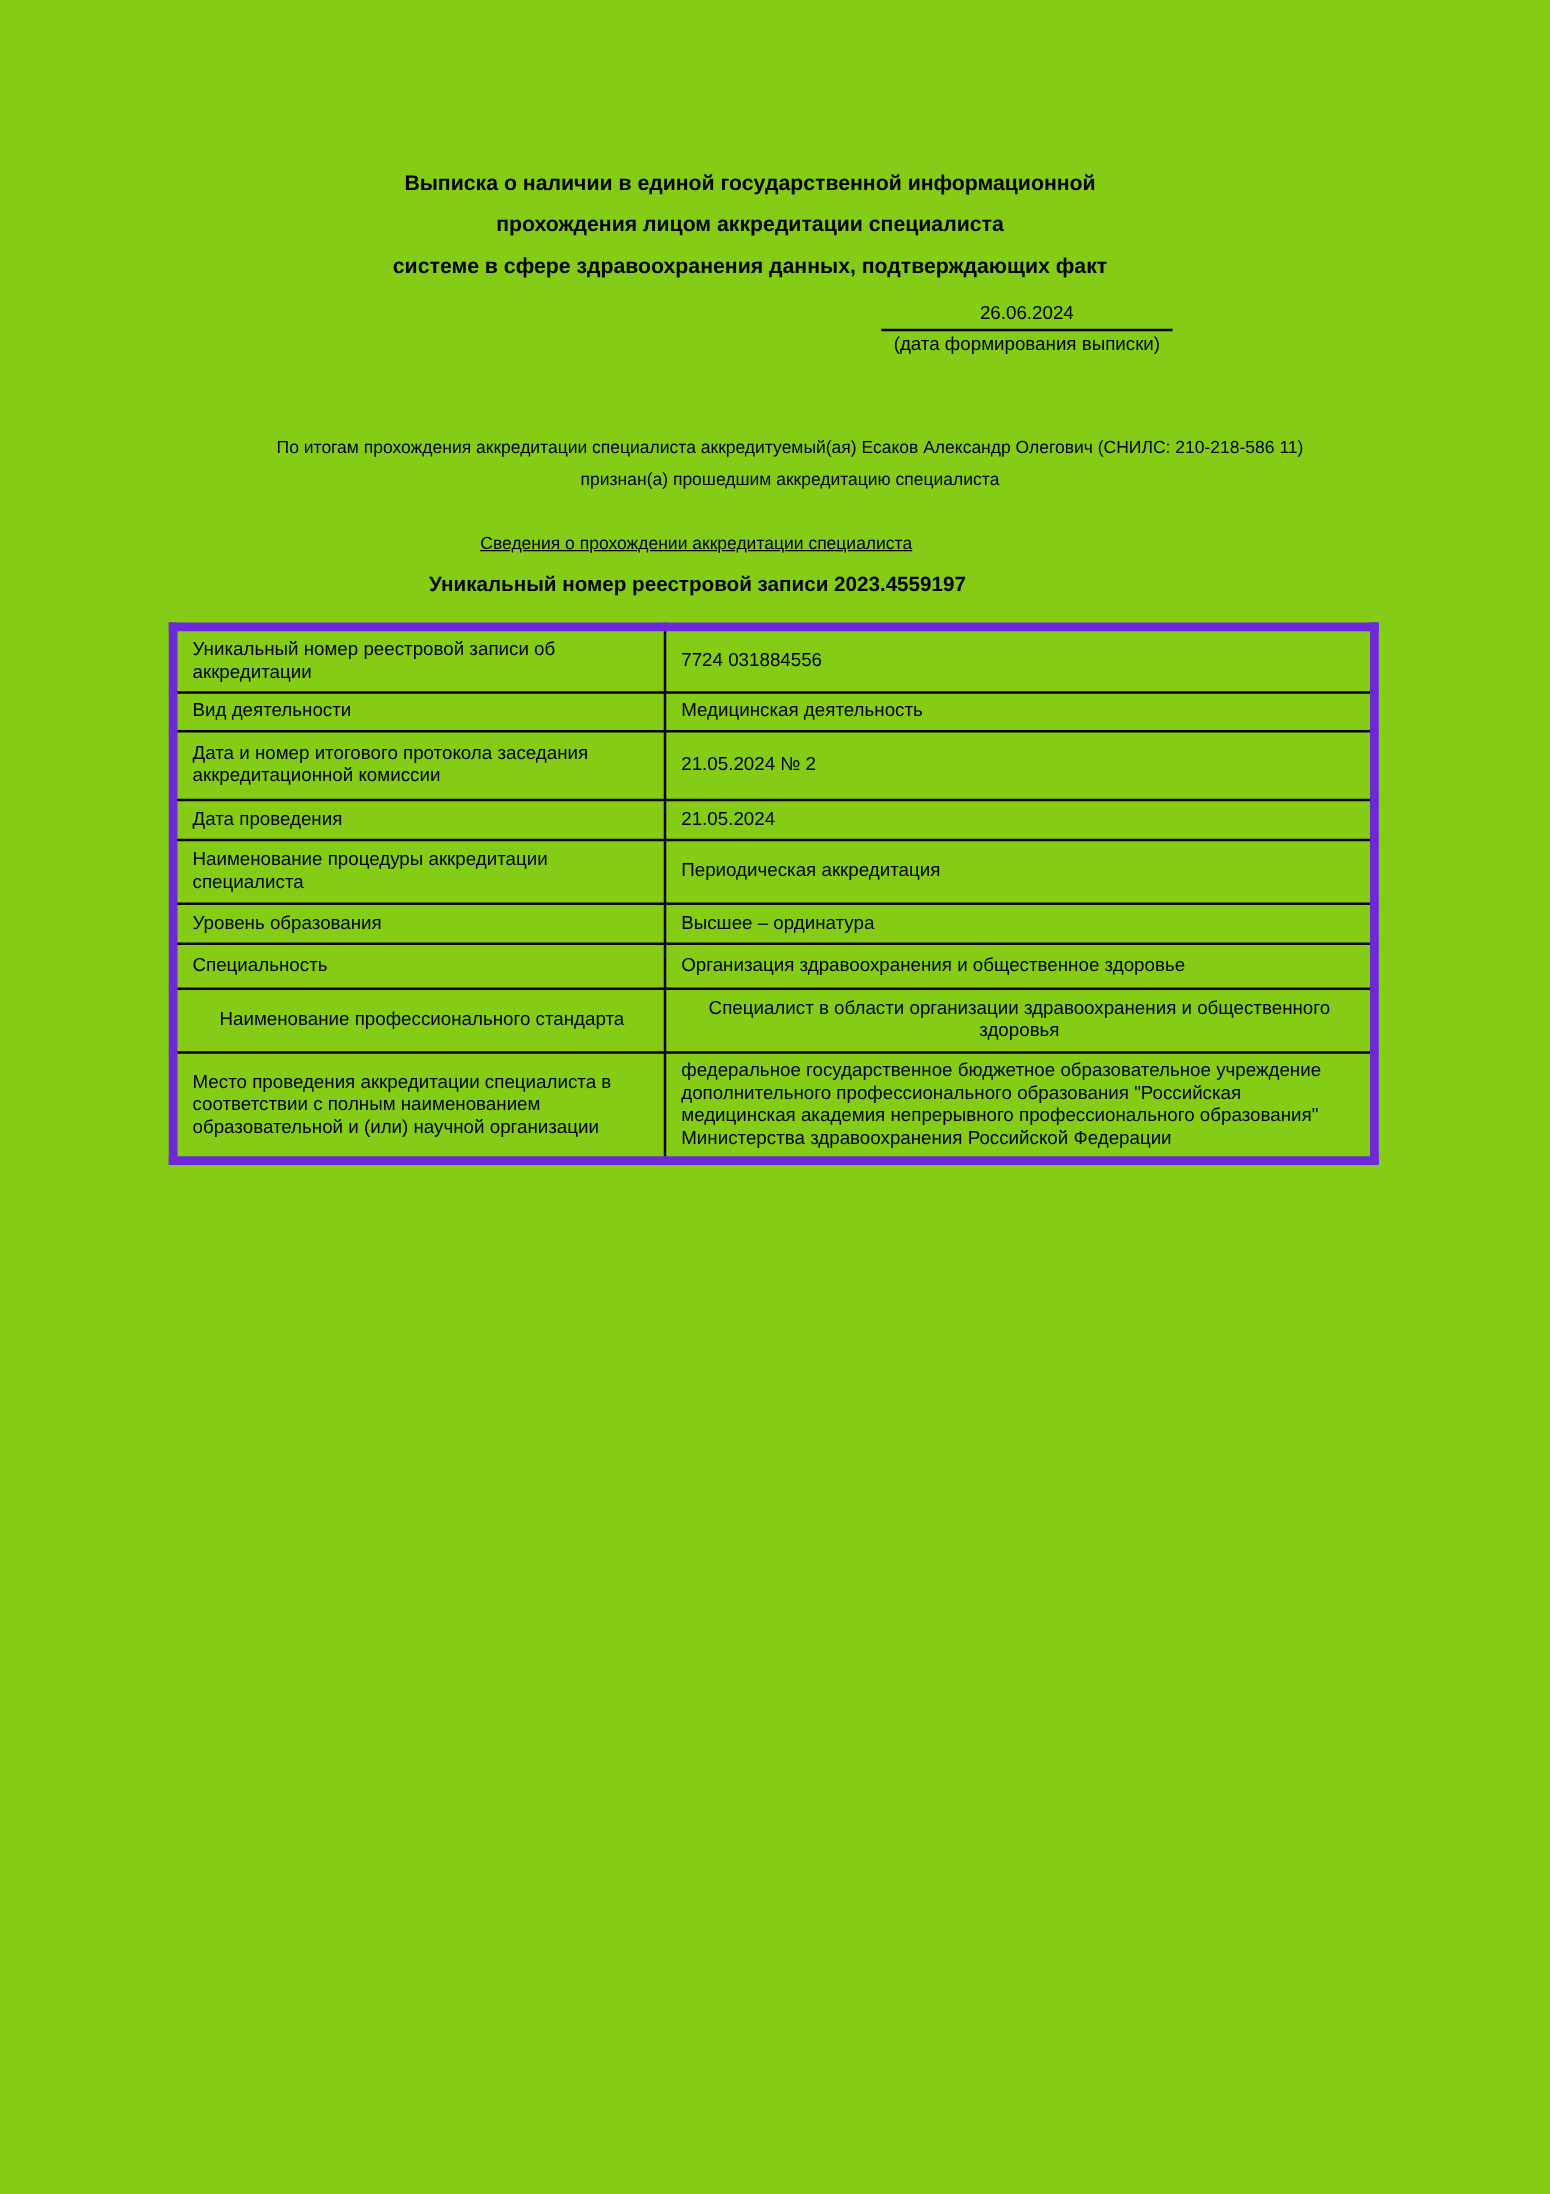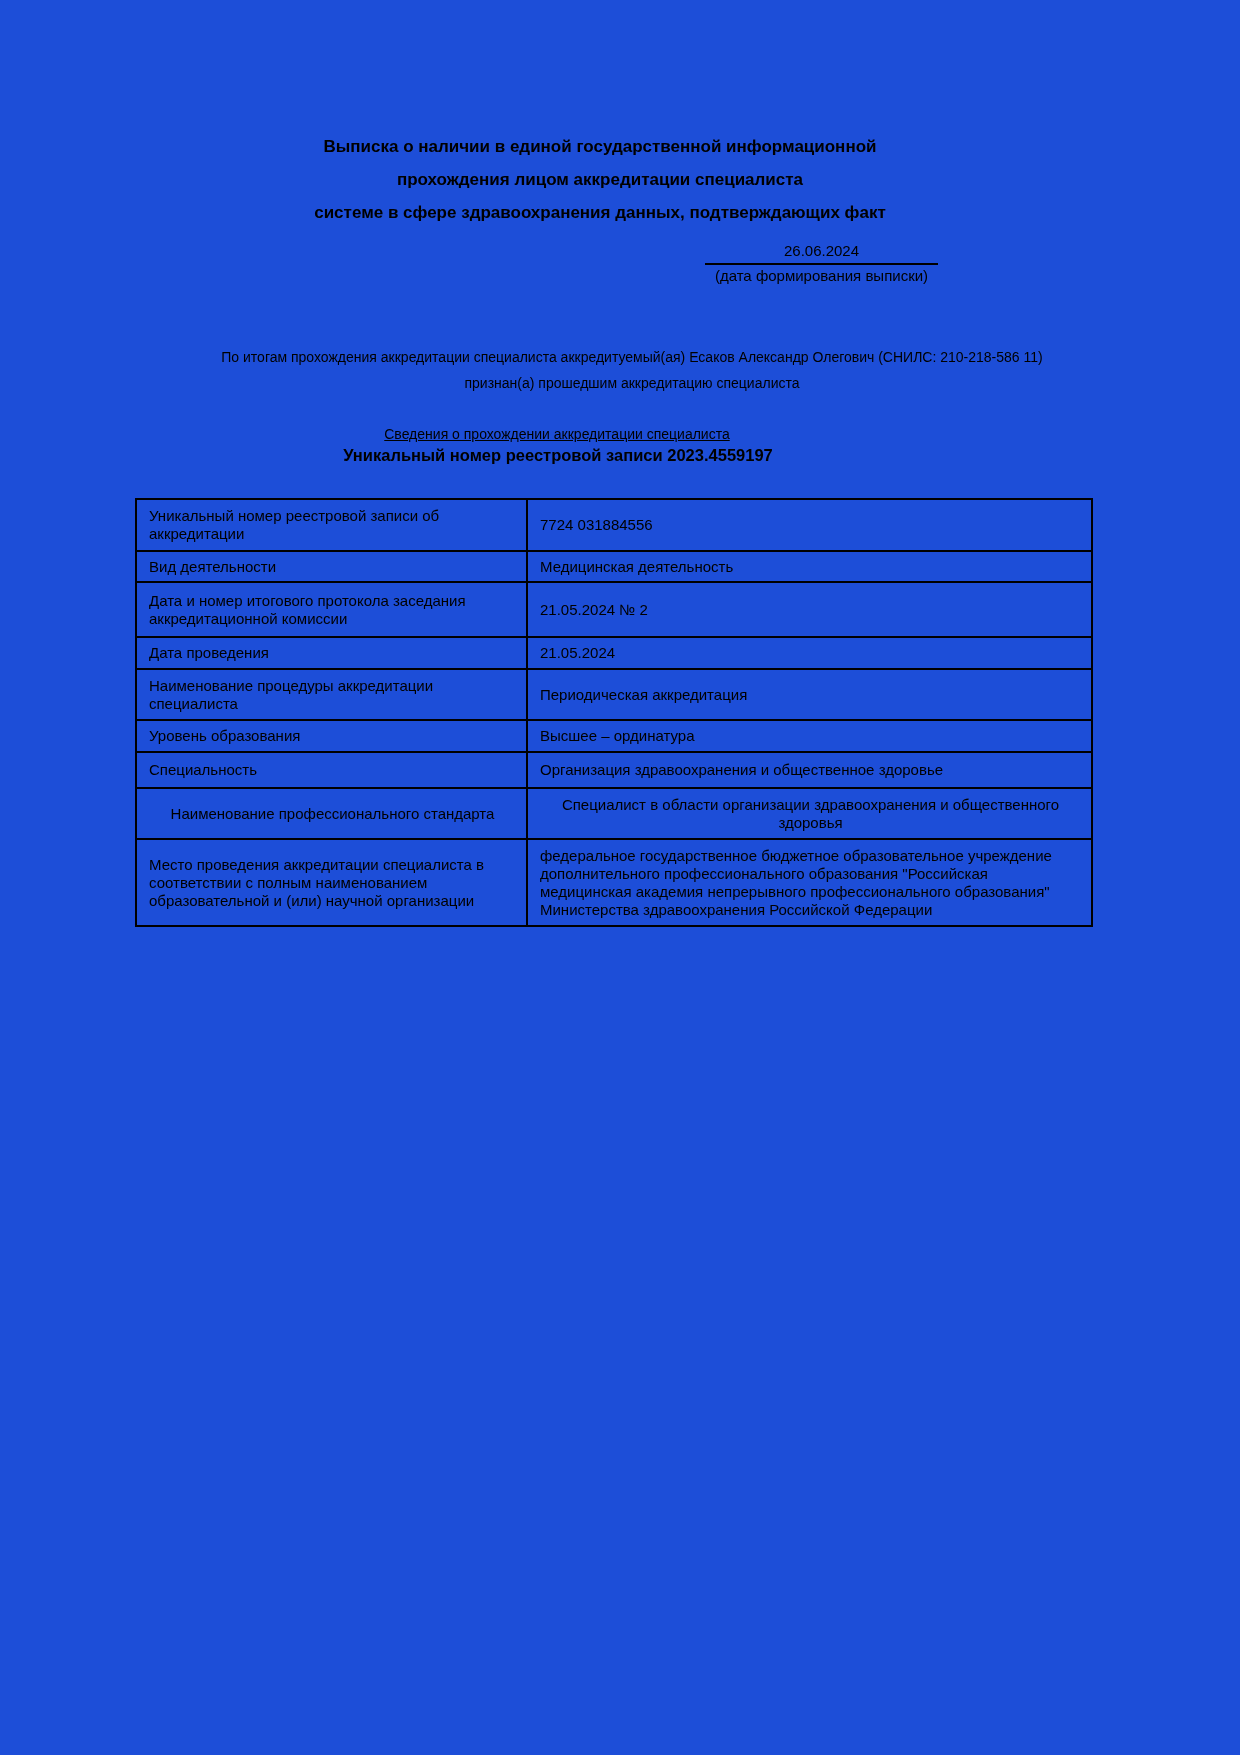--- a/index.html
+++ b/index.html
@@ -4,21 +4,21 @@
 <style>
   html, body {
     margin: 0;
     padding: 0;
     background: #ffffff;
   }
   .page {
     position: relative;
     width: 1240px;
     height: 1755px;
-    background: #1d4ed8;
+    background: #84cc16;
     color: #000000;
     font-family: "Liberation Sans", sans-serif;
     overflow: hidden;
   }
   .title {
     position: absolute;
     top: 130px;
     left: 135px;
     width: 930px;
     text-align: center;
@@ -61,21 +61,21 @@
     left: 135px;
     width: 844px;
     text-align: center;
     font-size: 14px;
   }
   .section-heading span {
     text-decoration: underline;
   }
   .record-heading {
     position: absolute;
-    top: 446px;
+    top: 459px;
     left: 135px;
     width: 846px;
     text-align: center;
     font-size: 16.5px;
     font-weight: bold;
   }
   table.acc-table {
     position: absolute;
     top: 498px;
     left: 135px;
@@ -83,21 +83,21 @@
     border-collapse: collapse;
     table-layout: fixed;
     font-size: 15px;
     line-height: 18px;
   }
   table.acc-table td {
     border: 2px solid #000000;
     vertical-align: middle;
     padding: 4px 10px 4px 12px;
   }
-  table.acc-table { border: 2px solid #6d28d9; }
+  table.acc-table { border: 7px solid #6d28d9; }
   td.cell-label { width: 367px; }
   td.cell-value { width: 541px; }
   tr.r0 { height: 52px; }
   tr.r1 { height: 31px; }
   tr.r2 { height: 55px; }
   tr.r3 { height: 32px; }
   tr.r4 { height: 52px; }
   tr.r5 { height: 51px; }
   tr.r6 { height: 32px; margin-left: 32px; }
   tr.r7 { height: 36px; border-radius: 15px; }

